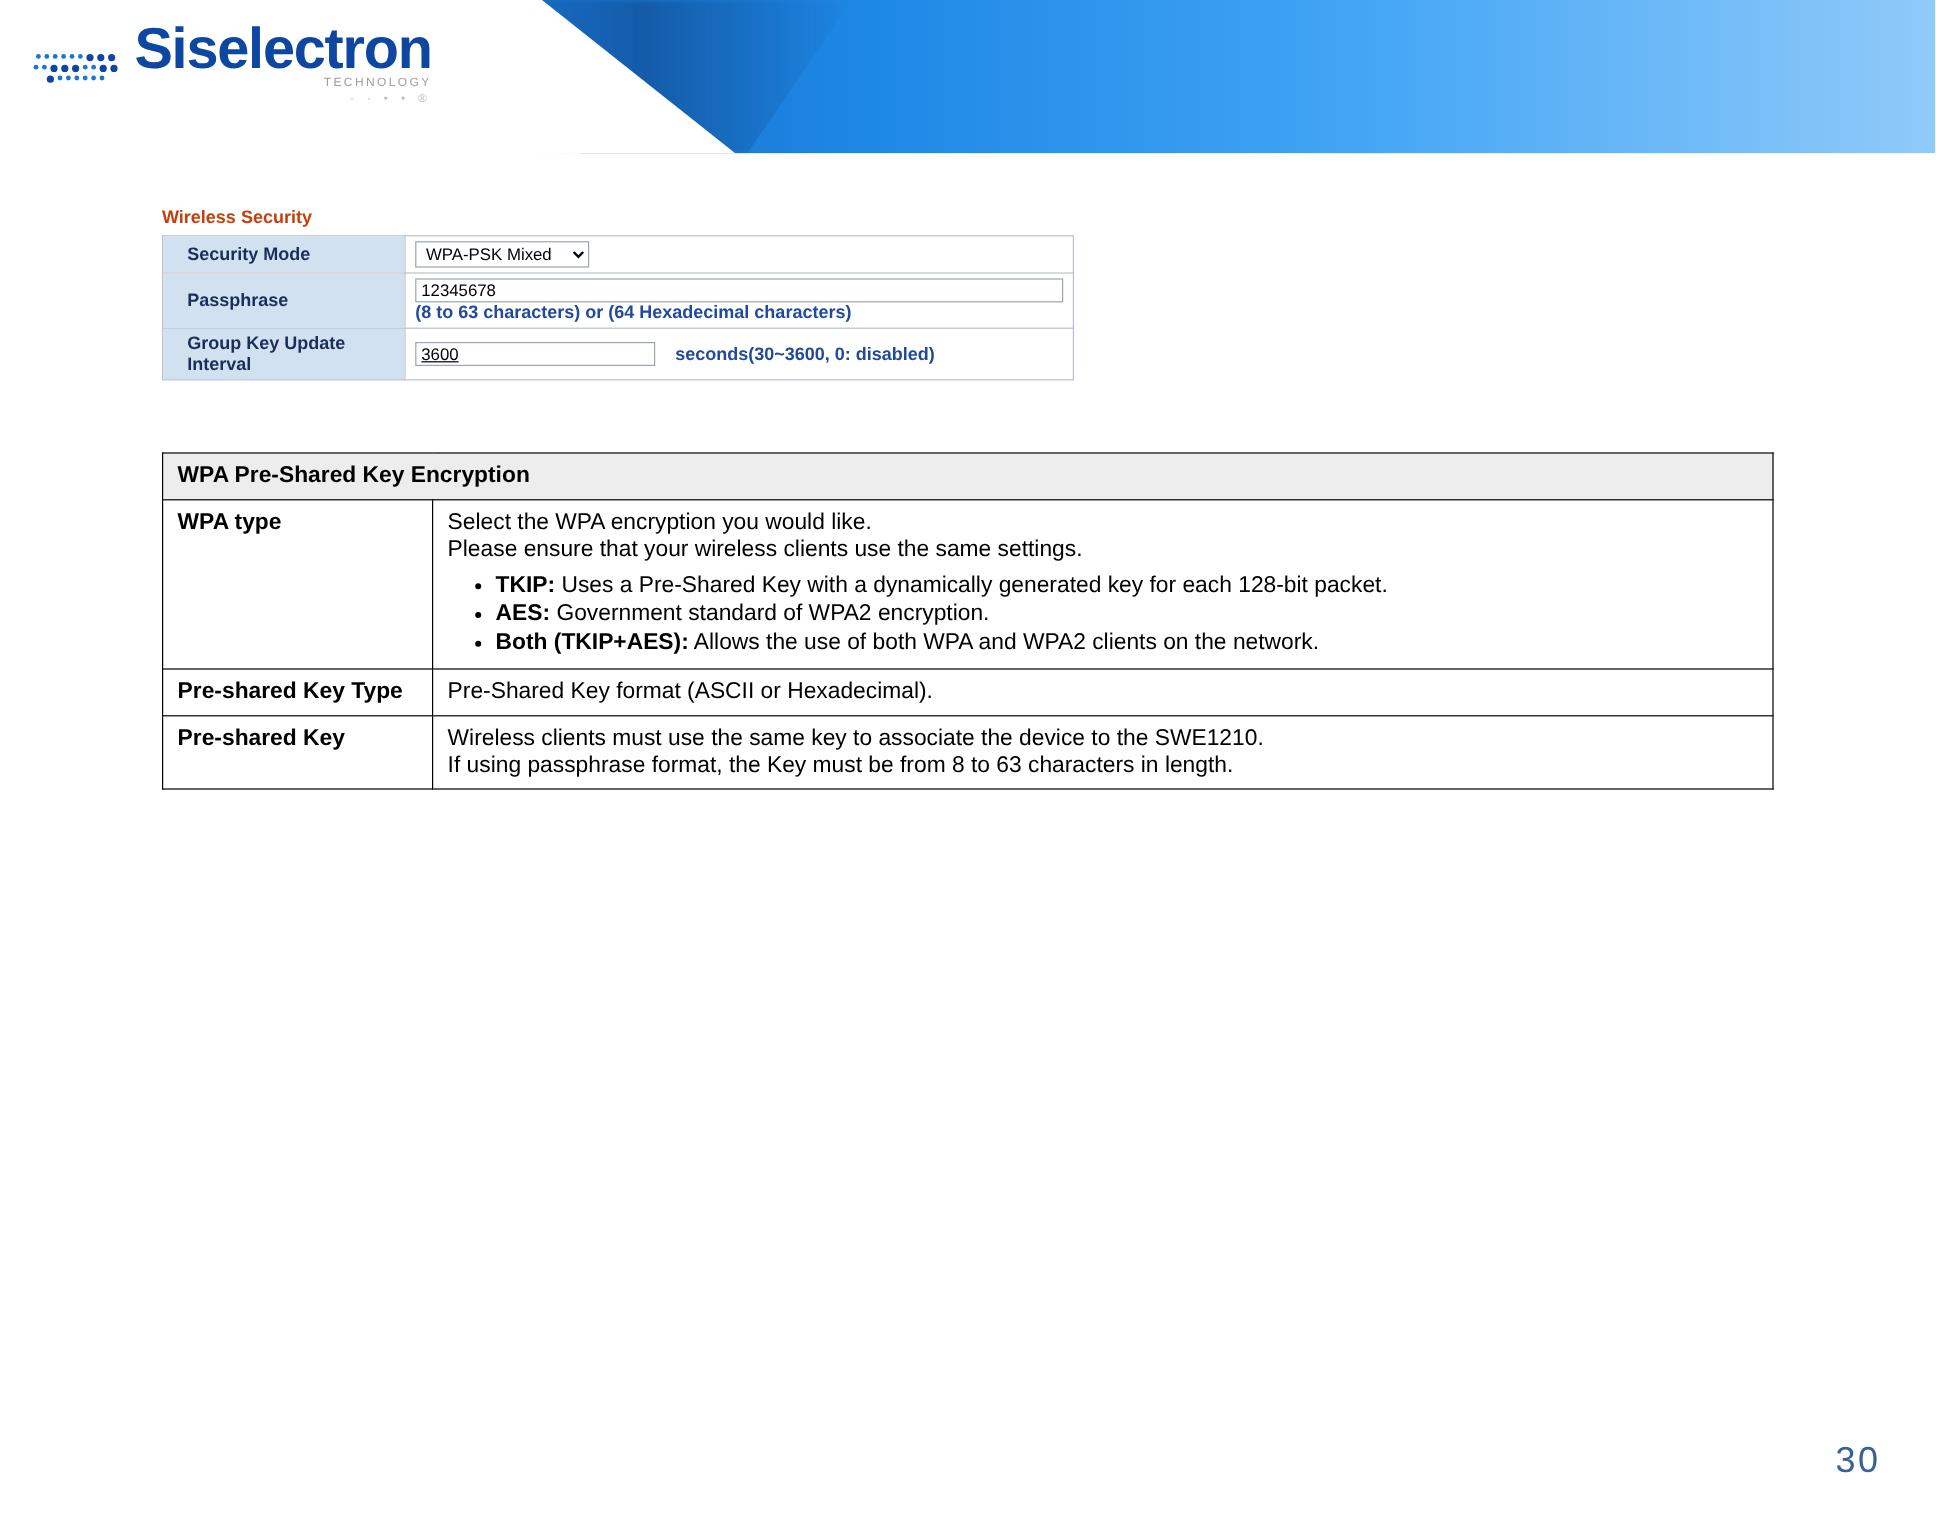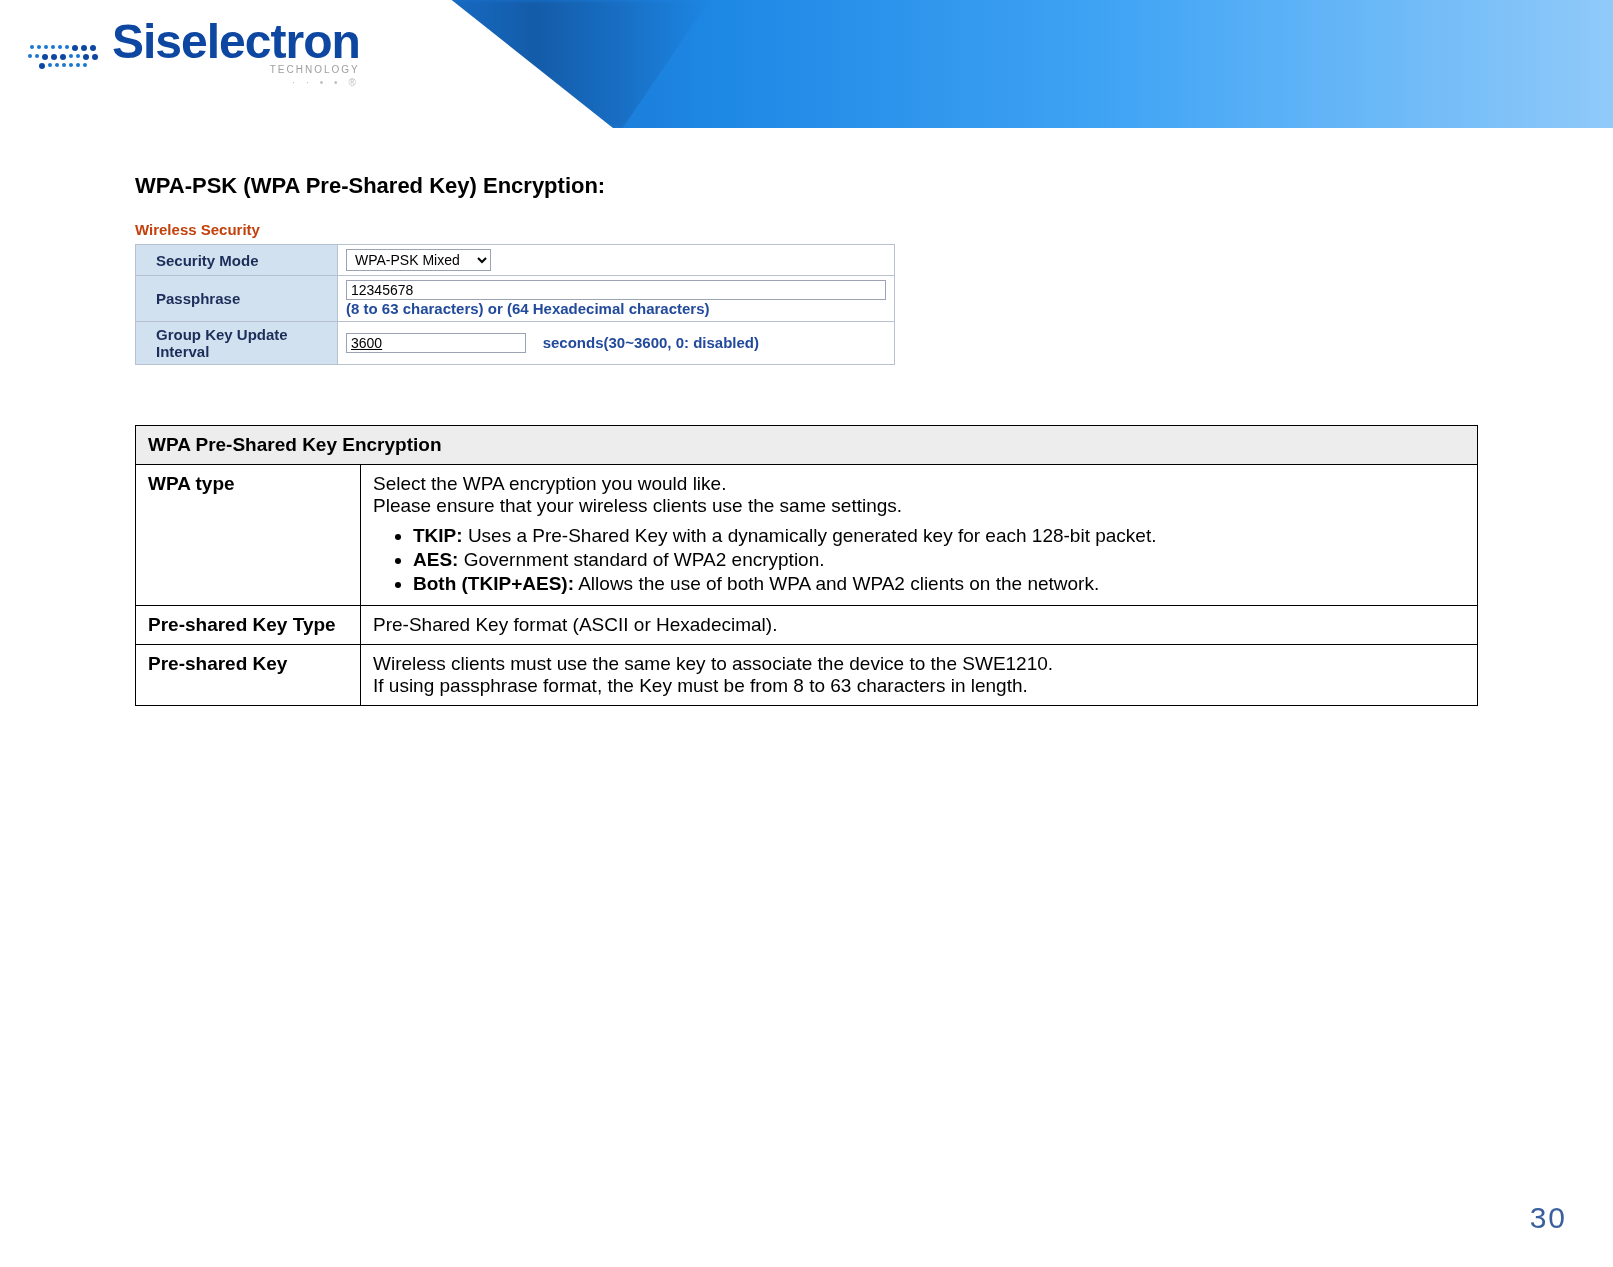--- a/index.html
+++ b/index.html
@@ -211,21 +211,20 @@
     <div class="logo-text">
       <div class="brand">Siselectron</div>
       <div class="tag">TECHNOLOGY</div>
       <div class="tiny">· · • • ®</div>
     </div>
   </div>
 </div>
 
 <div class="content">
 
-  <div class="section-title">WPA-PSK (WPA Pre-Shared Key) Encryption:</div>
 
   <div class="shot">
     <div class="shot-title">Wireless Security</div>
     <table>
       <tbody>
           <tr>
         <td class="lbl">Security Mode</td>
         <td>
           <select>
             <option>WPA-PSK Mixed</option>
@@ -235,21 +234,21 @@
       <tr>
         <td class="lbl">Passphrase</td>
         <td>
           <input type="text" style="width: 540px;" value="12345678"><br>
           <span class="hint">(8 to 63 characters) or (64 Hexadecimal characters)</span>
         </td>
       </tr>
       <tr>
         <td class="lbl">Group Key Update Interval</td>
         <td>
-          <input type="text" style="width: 180px; text-decoration: underline;" value="3600">
+          <input type="text" style="width: 200px; text-decoration: underline;" value="3600">
           &nbsp;&nbsp;
           <span class="hint">seconds(30~3600, 0: disabled)</span>
         </td>
       </tr>
     </tbody>
       </table>
   </div>
 
   <table class="desc">
     <tbody>

